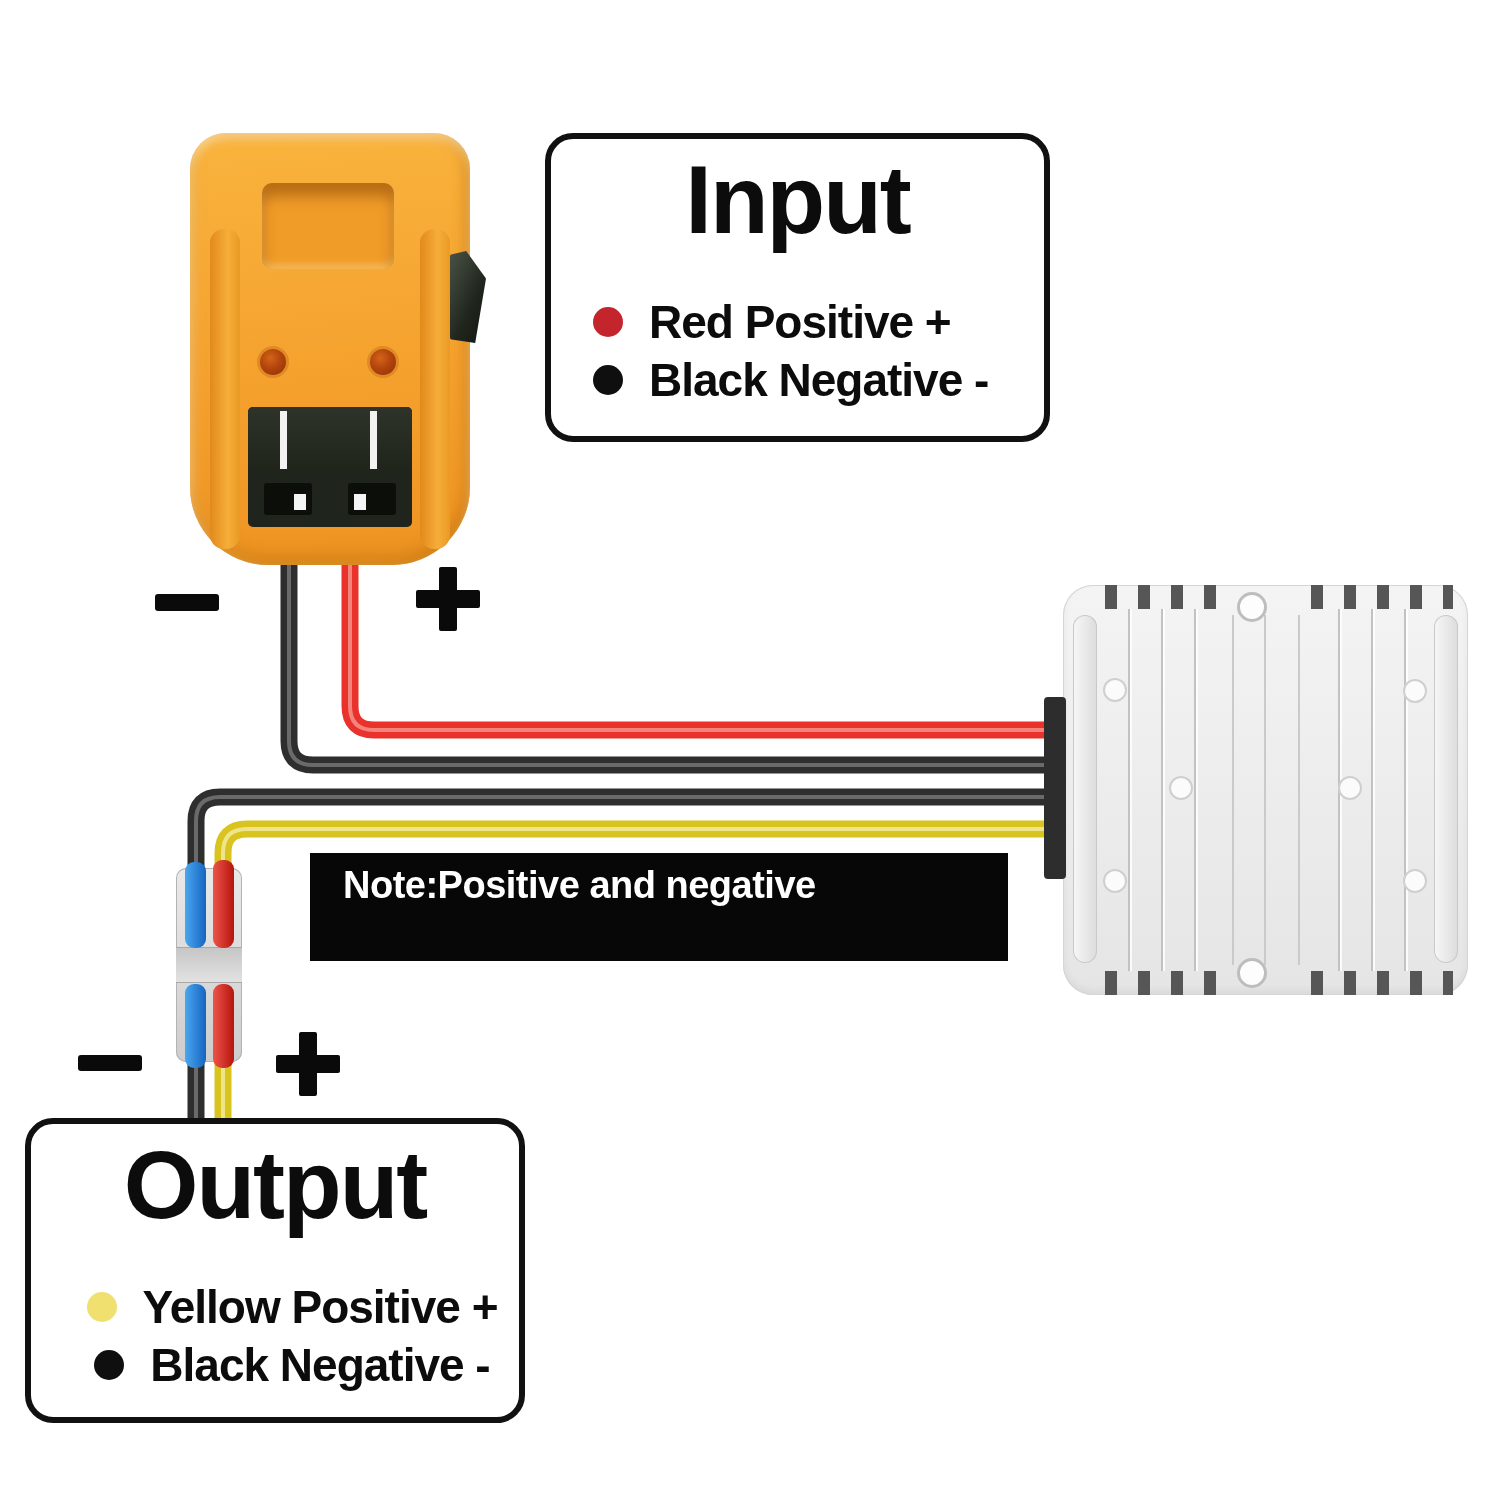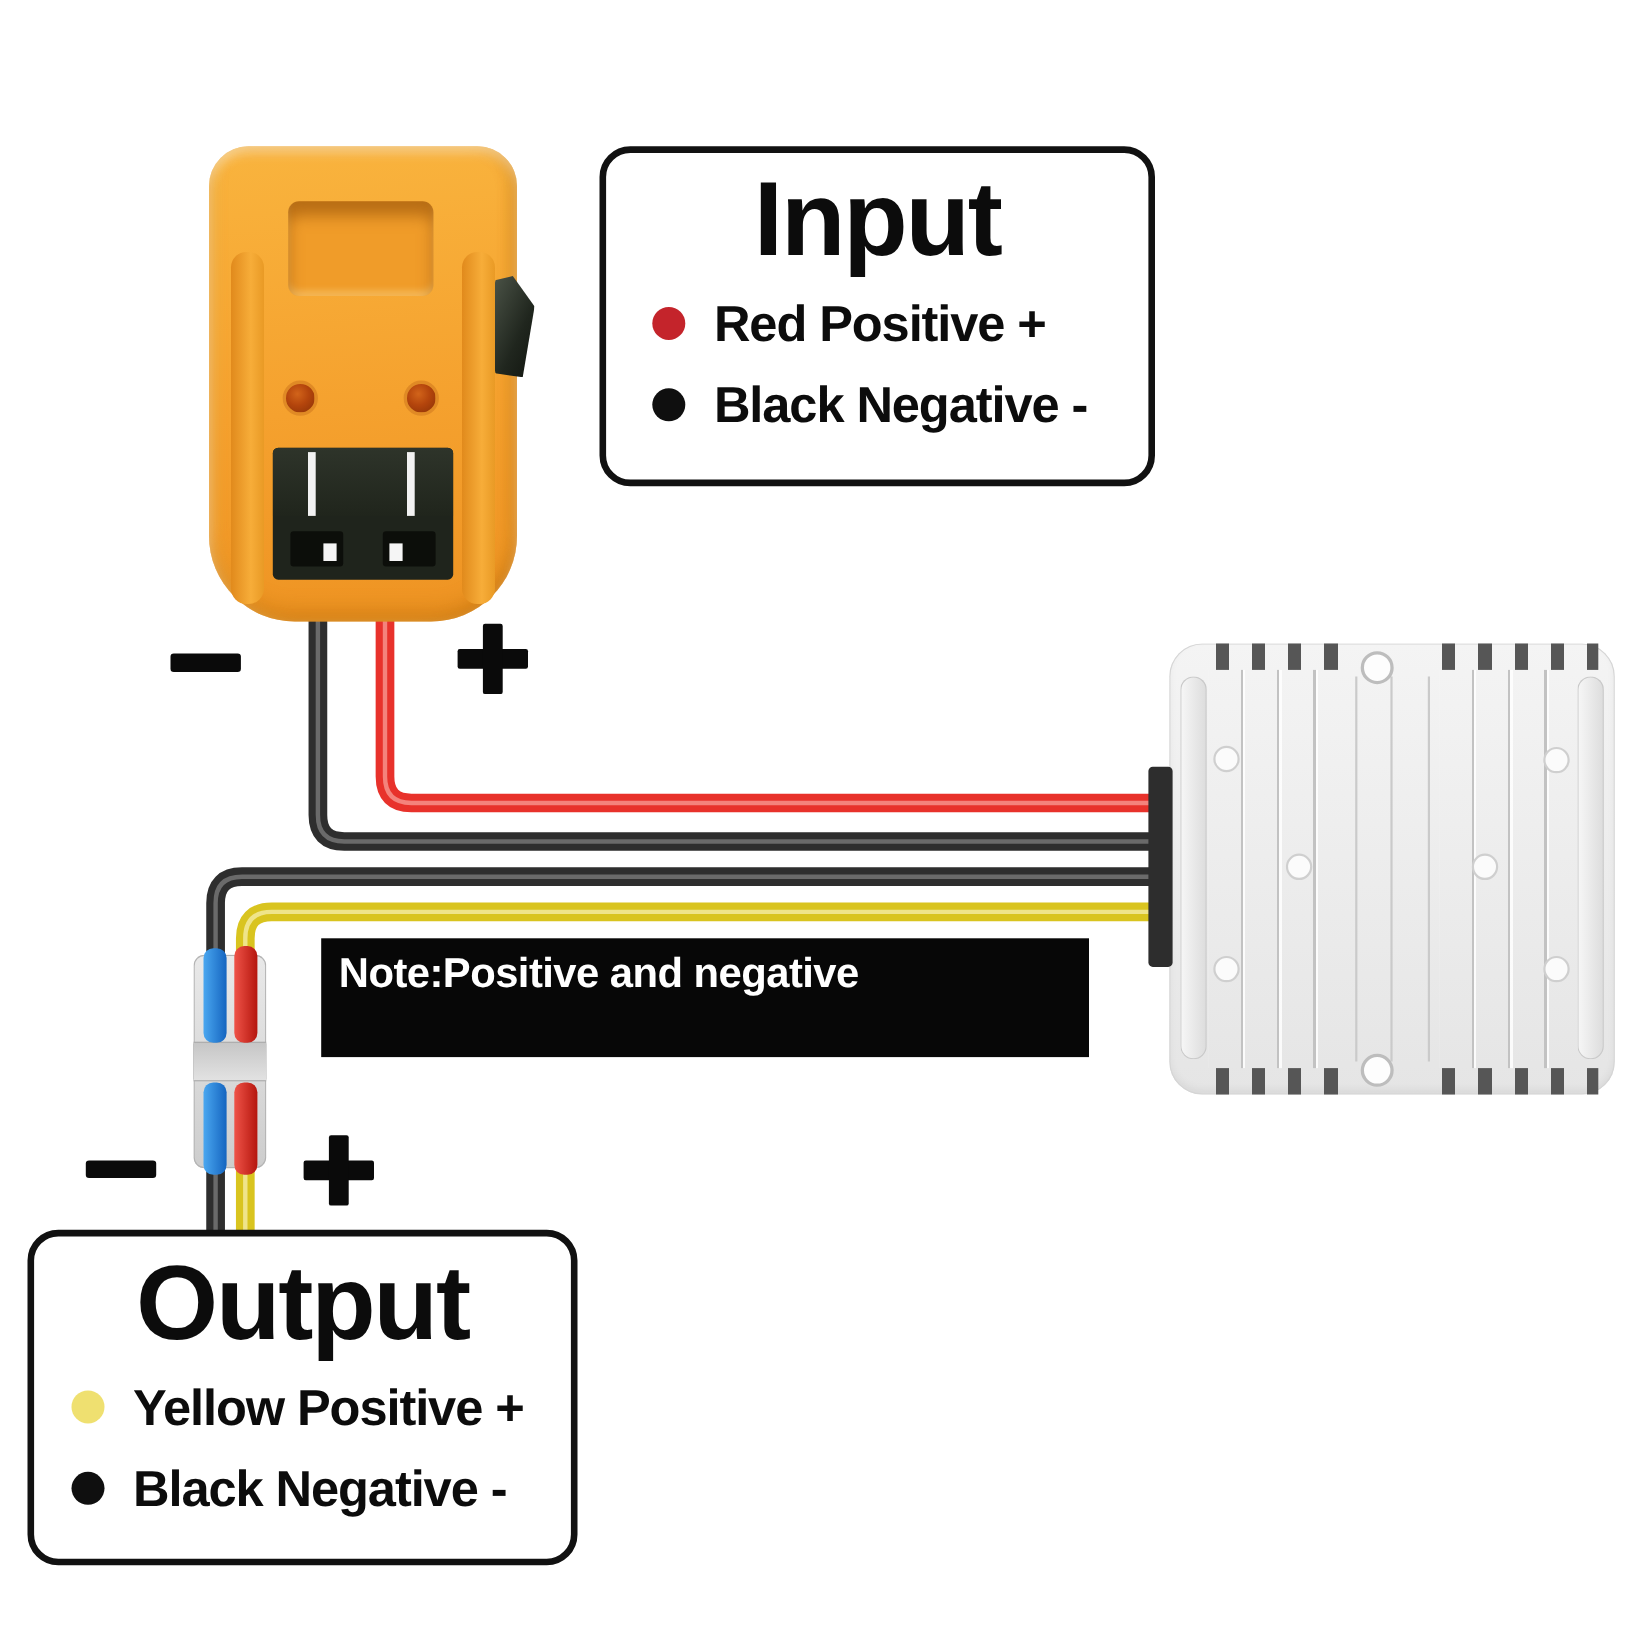--- a/index.html
+++ b/index.html
@@ -71,36 +71,36 @@
     background:linear-gradient(180deg,#c6c6c6,#e2e2e2);
     box-shadow:0 -1px 0 #a8a8a8, 0 1px 0 #a8a8a8; }
   .lever { position:absolute; width:21px; border-radius:9px; }
   .lever-blue { background:linear-gradient(90deg,#4aa7f0,#1565c0); }
   .lever-red  { background:linear-gradient(90deg,#ef5348,#b5160e); }
 
   
   .legend-box { background:#ffffff; border:6px solid #111; border-radius:28px; z-index:4; }
   .legend-title { text-align:center; font-weight:bold; font-size:96px; letter-spacing:-2px;
     color:#0c0c0c; margin-top:6px; }
-  .legend-rows { display:flex; flex-direction:column; gap:16px; margin-top:10px; }
+  .legend-rows { display:flex; flex-direction:column; gap:0; margin-top:38px; }
   .legend-row { display:flex; align-items:center; height:58px; }
   .bullet { width:30px; height:30px; border-radius:50%; margin-right:26px; flex:none; }
   .bullet-red    { background:#c4242b; }
   .bullet-black  { background:#0f0f0f; }
   .bullet-yellow { background:#efe070; }
   .legend-label { font-weight:bold; font-size:46px; letter-spacing:-1px; color:#0c0c0c; white-space:nowrap; }
 
   .input-box  { left:545px; top:133px; width:505px; height:309px; }
   .input-box  .legend-rows { padding-left:42px; }
   .output-box { left:25px; top:1118px; width:500px; height:305px; }
-  .output-box .legend-rows { padding-left:34px; }
-
-  
-  .note { left:292px; top:853px; width:698px; height:108px; z-index:4; background:#070707;
-    color:#ffffff; font-weight:bold; font-size:38px; line-height:1.12; padding:11px 16px;
+  .output-box .legend-rows { padding-left:34px;align-items:center; }
+
+  
+  .note { left:310px; top:853px; width:698px; height:108px; z-index:4; background:#070707;
+    color:#ffffff; font-weight:bold; font-size:38px; line-height:1.12; padding:11px 33px;
     letter-spacing:-0.5px; white-space:nowrap; }
 
   
   .power-label { left:1045px; top:1033px; width:424px; height:174px; z-index:4;
     background:#f8d14b; border:6px solid #111; border-radius:24px;
     display:flex; flex-direction:column; align-items:center; justify-content:center; gap:4px; }
   .power-rating { font-weight:bold; font-size:60px; color:#0c0c0c; letter-spacing:1px; }
   .power-name   { font-weight:bold; font-size:40px; color:#0c0c0c; letter-spacing:-1px; }
 
   

